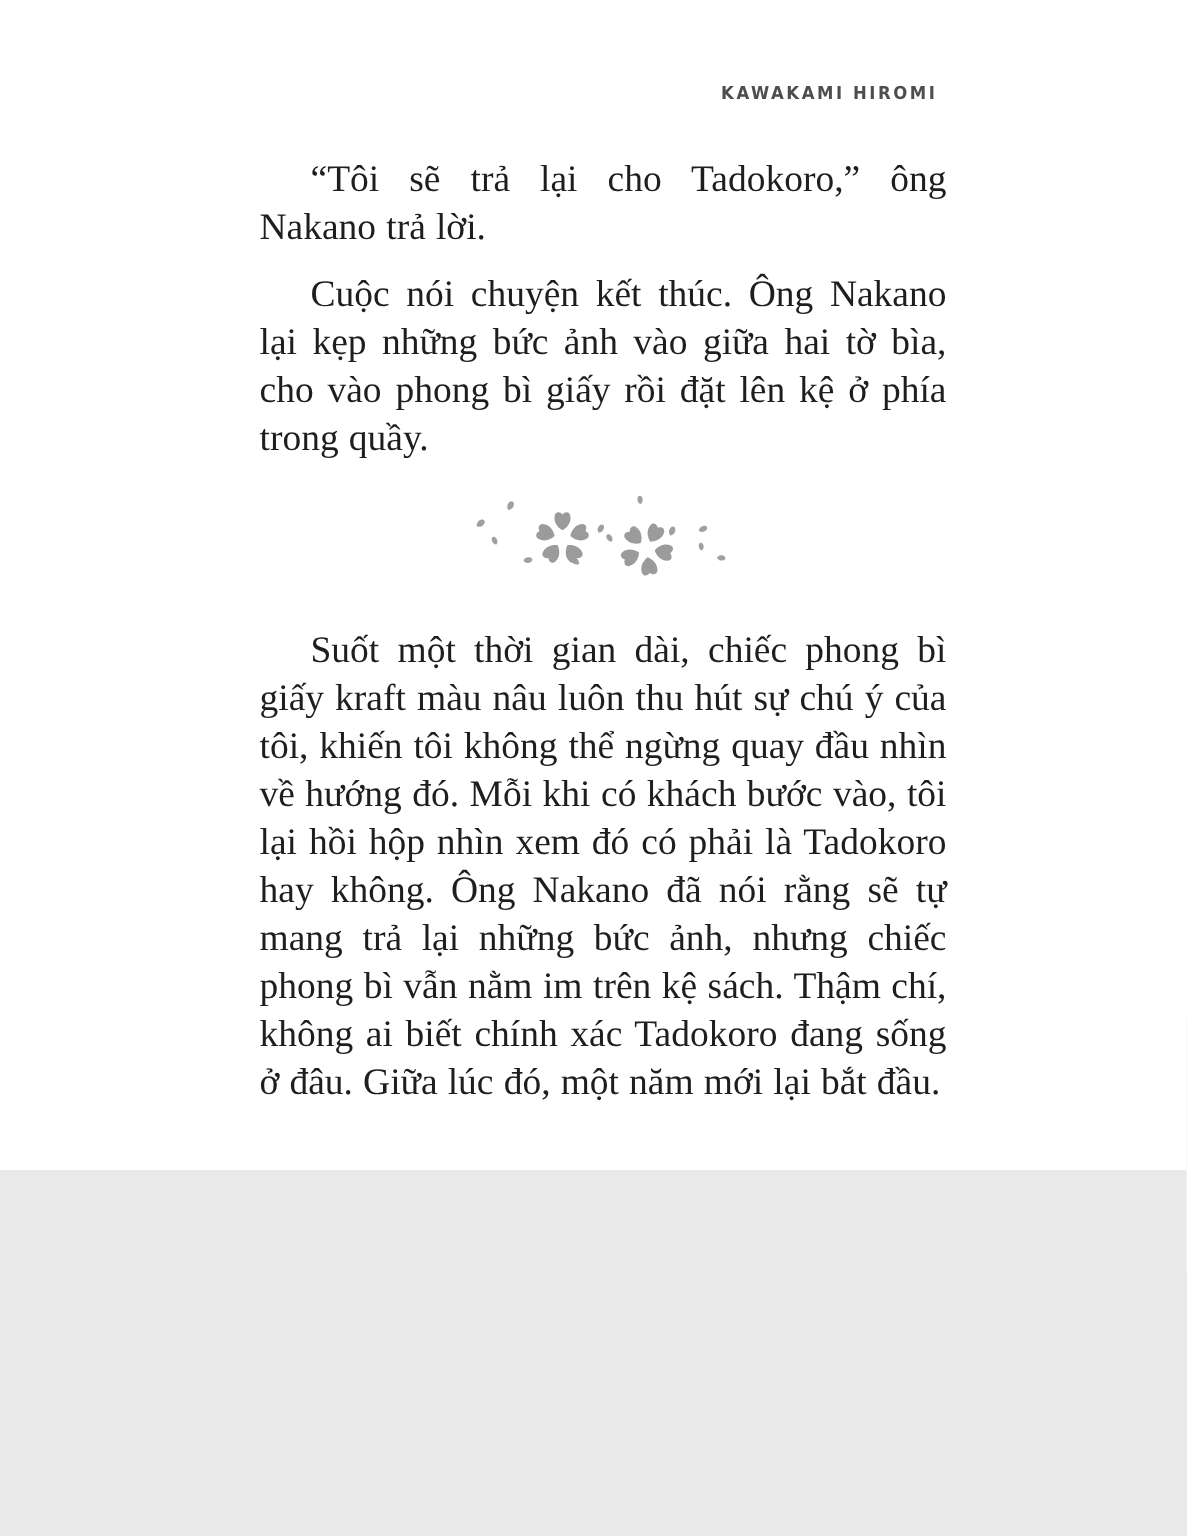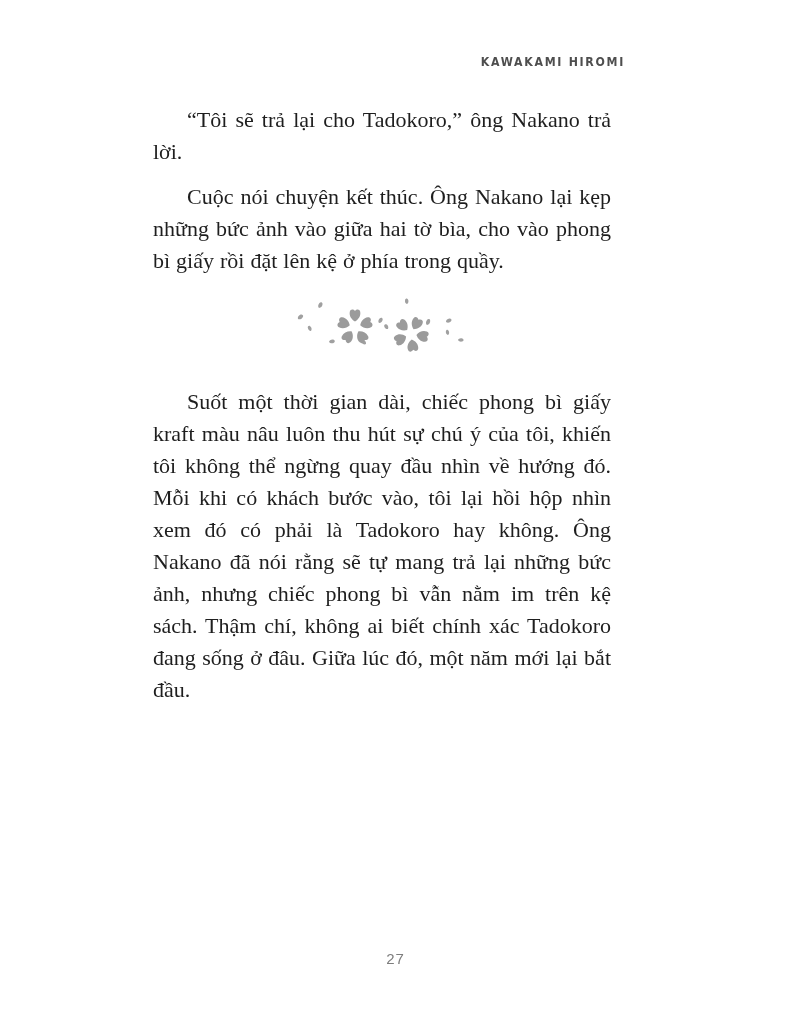--- a/index.html
+++ b/index.html
@@ -11,44 +11,44 @@
   }
   * { box-sizing: border-box; }
   html, body { margin: 0; padding: 0; }
   body {
     background: #e9e9e9;
     font-family: "Liberation Serif", serif;
   }
   .page {
     position: relative;
     width: 791px;
-    height: 1024px;
+    height: 780px;
     margin: 0 auto;
     background: var(--bg-color);
     overflow: hidden;
   }
   .running-header {
     position: absolute;
     top: 55px;
     right: 166px;
     font-family: "DejaVu Sans", sans-serif;
     font-weight: 700;
     font-size: 11px;
     letter-spacing: 1.7px;
     color: var(--header-color);
     transform: scaleY(1.08);
     transform-origin: top right;
     white-space: nowrap;
   }
   .text-block {
     position: absolute;
-    left: 153px;
+    left: 173px;
     top: 104px;
     width: 458px;
-    font-size: 22px;
+    font-size: 25px;
     line-height: 32px;
     color: var(--text-color);
     text-align: justify;
   }
   .para {
     margin: 0 0 13px 0;
     text-indent: 34px;
     word-spacing: 0.5px;
   }
   .para.continues {

